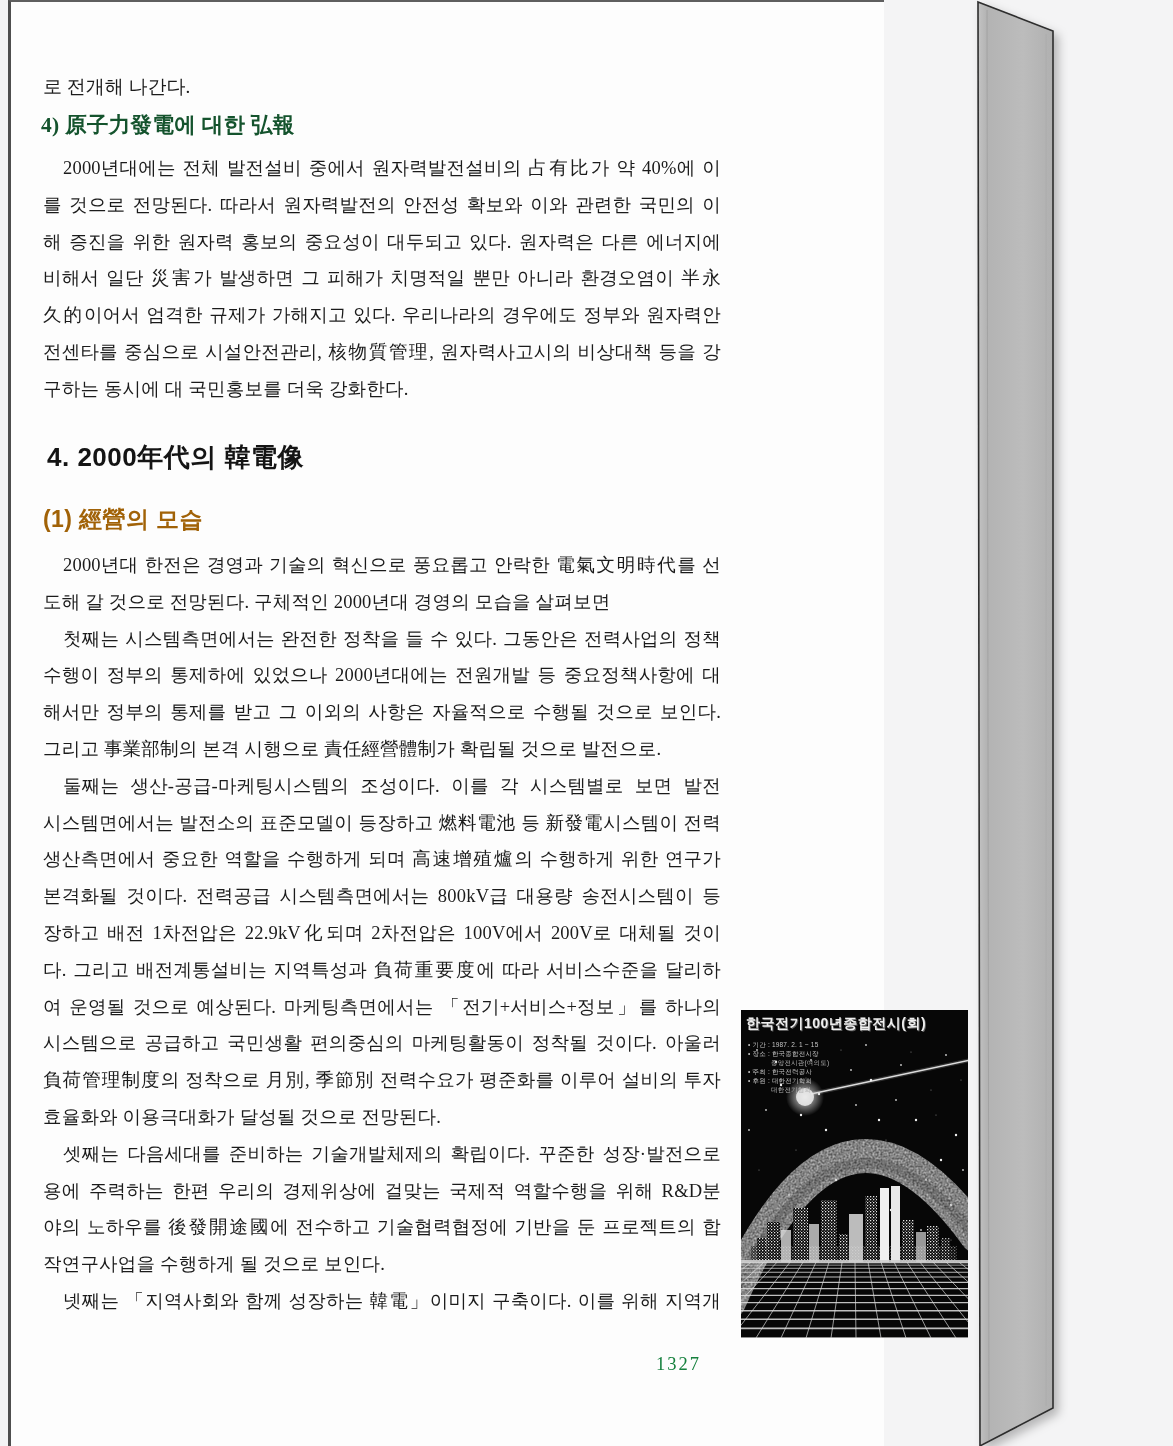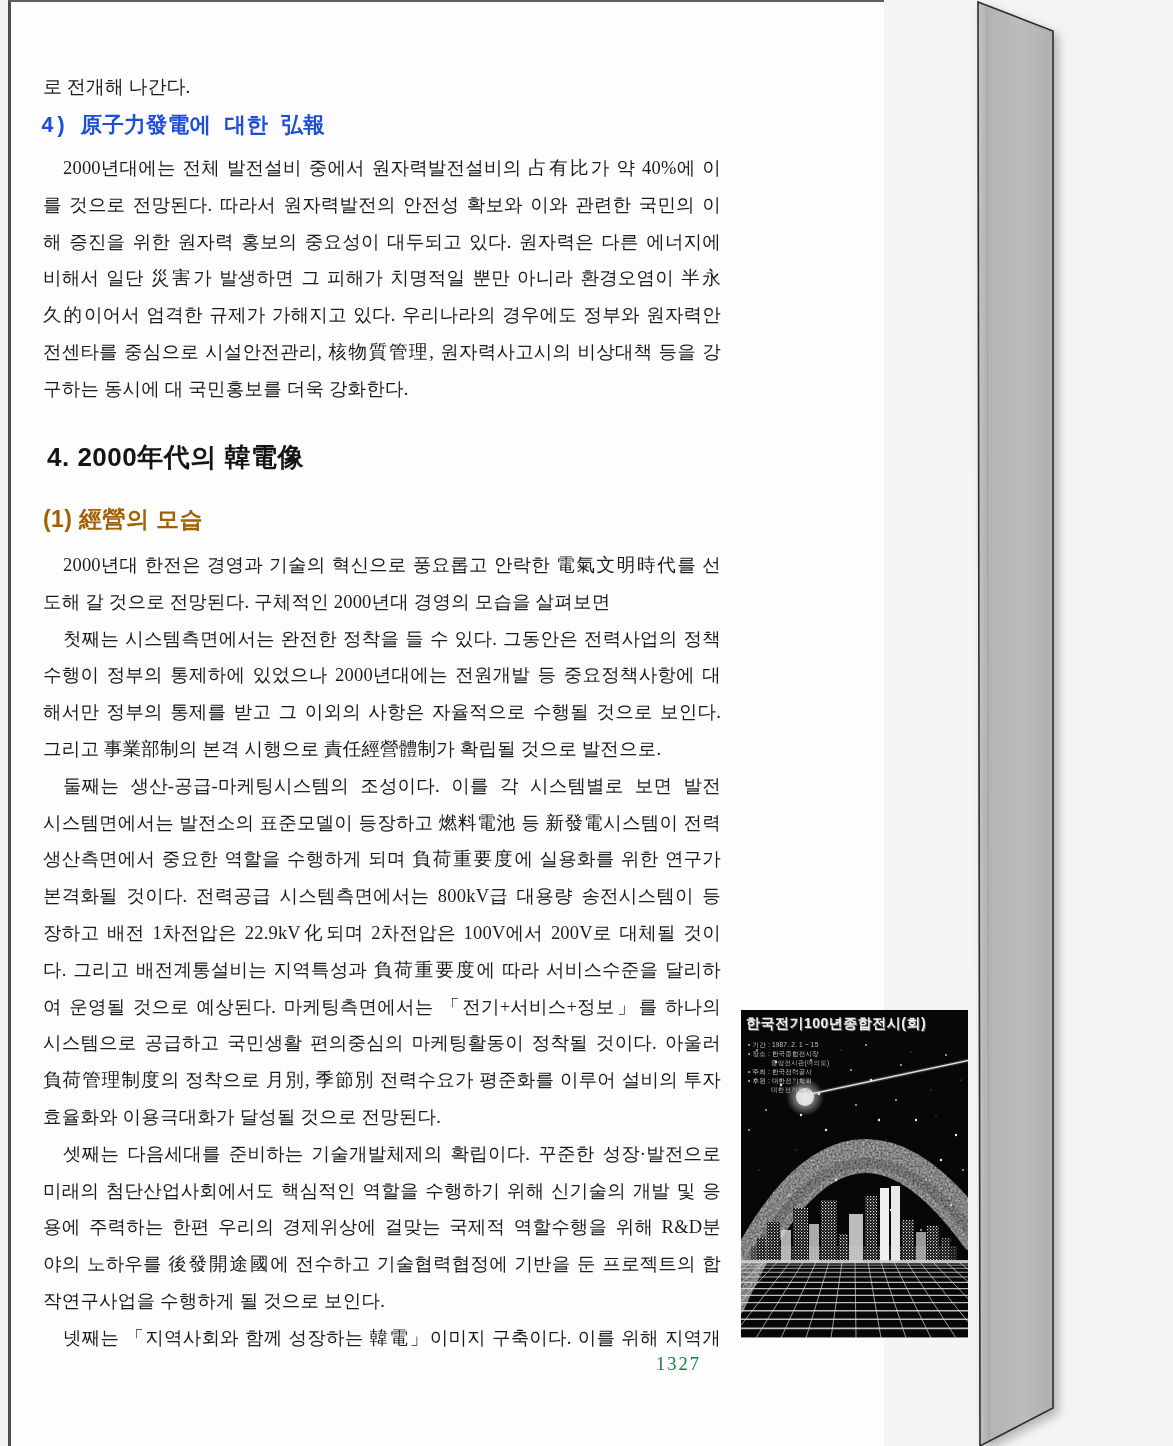--- a/index.html
+++ b/index.html
@@ -16,22 +16,22 @@
   .tcol{position:absolute;left:32px;width:678px;color:#1b1b1b}
   .tline{
     height:36.8px;line-height:36.8px;font-size:18.5px;letter-spacing:.2px;
     overflow:hidden;text-align:justify;
   }
   .tline.fill{text-align-last:justify}
   .tline.nofill{text-align-last:left}
   .tline.indent{text-indent:20px}
   .preline{position:absolute;left:32px;top:72px;font-size:19px;color:#1b1b1b}
   .h-small{
-    position:absolute;left:30px;top:108px;font-size:21.5px;font-weight:bold;color:#1d4ed8;
-    font-family:Liberation Mono, monospace;letter-spacing:.3px;
+    position:absolute;left:30px;top:108px;font-size:21.5px;font-weight:bold;color:#14532d;
+    font-family:Liberation Serif, serif;letter-spacing:.3px;
   }
   .h-section{
     position:absolute;left:36px;top:438px;font-size:26px;font-weight:bold;color:#141414;
     font-family:"Liberation Sans","DejaVu Sans",sans-serif;letter-spacing:.5px;
   }
   .h-sub{
     position:absolute;left:32px;top:502px;font-size:23px;font-weight:bold;color:#a16207;
     font-family:"Liberation Sans","DejaVu Sans",sans-serif;letter-spacing:.4px;
   }
   .pagenum{
@@ -81,30 +81,29 @@
 
   <div class="tcol" style="top:545px" id="para2">
       <div class="tline fill indent">2000년대 한전은 경영과 기술의 혁신으로 풍요롭고 안락한 電氣文明時代를 선</div>
       <div class="tline nofill">도해 갈 것으로 전망된다.  구체적인 2000년대 경영의 모습을 살펴보면</div>
       <div class="tline fill indent">첫째는 시스템측면에서는 완전한 정착을 들 수 있다.  그동안은 전력사업의 정책</div>
       <div class="tline fill">수행이 정부의 통제하에 있었으나 2000년대에는 전원개발 등 중요정책사항에 대</div>
       <div class="tline fill">해서만 정부의 통제를 받고 그 이외의 사항은 자율적으로 수행될 것으로 보인다.</div>
       <div class="tline nofill">그리고 事業部制의 본격 시행으로 責任經營體制가 확립될 것으로 발전으로.</div>
       <div class="tline fill indent">둘째는 생산-공급-마케팅시스템의 조성이다.  이를 각 시스템별로 보면 발전</div>
       <div class="tline fill">시스템면에서는 발전소의 표준모델이 등장하고 燃料電池 등 新發電시스템이 전력</div>
-      <div class="tline fill">생산측면에서 중요한 역할을 수행하게 되며 負荷重要度에 실용화를 위한 연구가</div>
+      <div class="tline fill">생산측면에서 중요한 역할을 수행하게 되며 高速增殖爐의 수행하게 위한 연구가</div>
       <div class="tline fill">본격화될 것이다.  전력공급 시스템측면에서는 800kV급 대용량 송전시스템이 등</div>
       <div class="tline fill">장하고 배전 1차전압은 22.9kV化되며 2차전압은 100V에서 200V로 대체될 것이</div>
       <div class="tline fill">다.  그리고 배전계통설비는 지역특성과 負荷重要度에 따라 서비스수준을 달리하</div>
       <div class="tline fill">여 운영될 것으로 예상된다.  마케팅측면에서는 「전기+서비스+정보」를 하나의</div>
       <div class="tline fill">시스템으로 공급하고 국민생활 편의중심의 마케팅활동이 정착될 것이다.  아울러</div>
       <div class="tline fill">負荷管理制度의 정착으로 月別, 季節別 전력수요가 평준화를 이루어 설비의 투자</div>
       <div class="tline nofill">효율화와 이용극대화가 달성될 것으로 전망된다.</div>
       <div class="tline fill indent">셋째는 다음세대를 준비하는 기술개발체제의 확립이다.  꾸준한 성장·발전으로</div>
-      <div class="tline fill">미래의 첨단산업사회에서도 핵심적인 역할을 수행하기 위해 신기술의 개발 및 응</div>
       <div class="tline fill">용에 주력하는 한편 우리의 경제위상에 걸맞는 국제적 역할수행을 위해 R&amp;D분</div>
       <div class="tline fill">야의 노하우를 後發開途國에 전수하고 기술협력협정에 기반을 둔 프로젝트의 합</div>
       <div class="tline nofill">작연구사업을 수행하게 될 것으로 보인다.</div>
       <div class="tline fill indent">넷째는 「지역사회와 함께 성장하는 韓電」이미지 구축이다.  이를 위해 지역개발</div>
     </div>
 
   <div class="pagenum">1327</div>
 
   <div class="poster">
     <svg width="227" height="328" viewBox="0 0 227 328">

